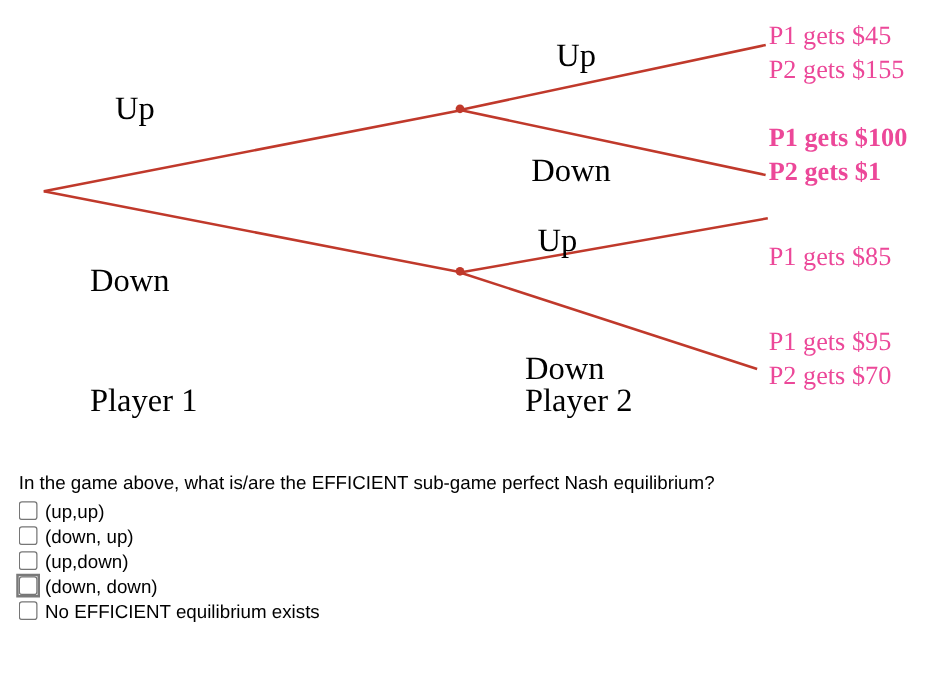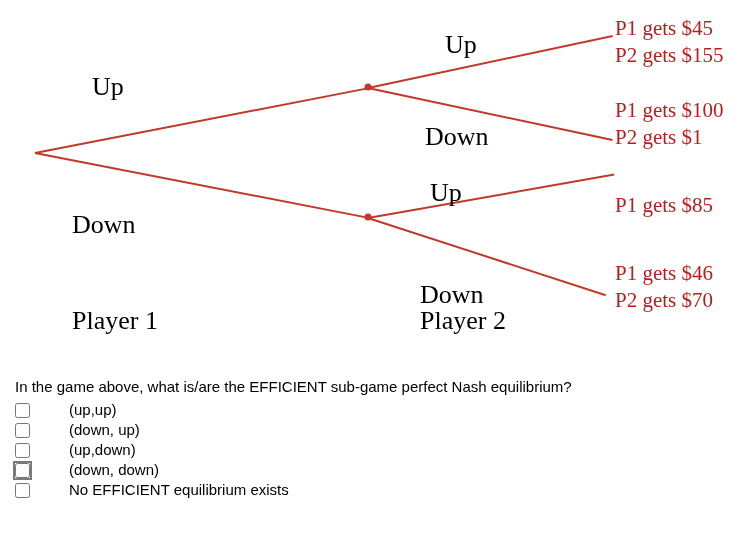--- a/index.html
+++ b/index.html
@@ -31,40 +31,39 @@
       transform: translate(-50%, -50%);
     }
     .label {
       position: absolute;
       font-size: 26px;
       color: #000;
     }
     .payoff {
       position: absolute;
       font-size: 21px;
-      color: #b91c1c;
+      color: #ec4899;
       line-height: 1.3;
     }
     .question-area {
       position: absolute;
       left: 15px;
       top: 378px;
       font-family: Arial, Helvetica, sans-serif;
       font-size: 15px;
       color: #000;
     }
     .question-text {
       margin-bottom: 6px;
     }
     .option {
       display: flex;
-      align-items: flex-end;
+      align-items: flex-start;
       margin-bottom: 3px;
       font-size: 15px;
-      gap: 33px;
     }
     .option input {
       margin-right: 6px;
       width: 15px;
       height: 15px;
     }
     .option.highlighted input {
       outline: 2px solid #7a7a7a;
       outline-offset: 0px;
     }
@@ -94,29 +93,29 @@
   <div class="label" style="left:425px; top:122px;">Down</div>
 
   <div class="label" style="left:430px; top:178px;">Up</div>
   <div class="label" style="left:420px; top:280px;">Down</div>
   <div class="label" style="left:420px; top:306px;">Player 2</div>
 
   <div class="payoff" style="left:615px; top:15px;">
     <div>P1 gets $45</div>
     <div>P2 gets $155</div>
   </div>
-  <div class="payoff" style="left:615px; top:97px;">
+  <div class="payoff" style="left:615px; top:97px;font-weight:bold;">
     <div>P1 gets $100</div>
     <div>P2 gets $1</div>
   </div>
   <div class="payoff" style="left:615px; top:180px;margin-top:12px;">
     <div>P1 gets $85</div>
   </div>
   <div class="payoff" style="left:615px; top:260px;">
-    <div>P1 gets $46</div>
+    <div>P1 gets $95</div>
     <div>P2 gets $70</div>
   </div>
 </div>
 
 <div class="question-area">
   <div class="question-text">In the game above, what is/are the EFFICIENT sub-game perfect Nash equilibrium?</div>
   <div class="option">
     <input type="checkbox" style="">
     <span>(up,up)</span>
   </div>

